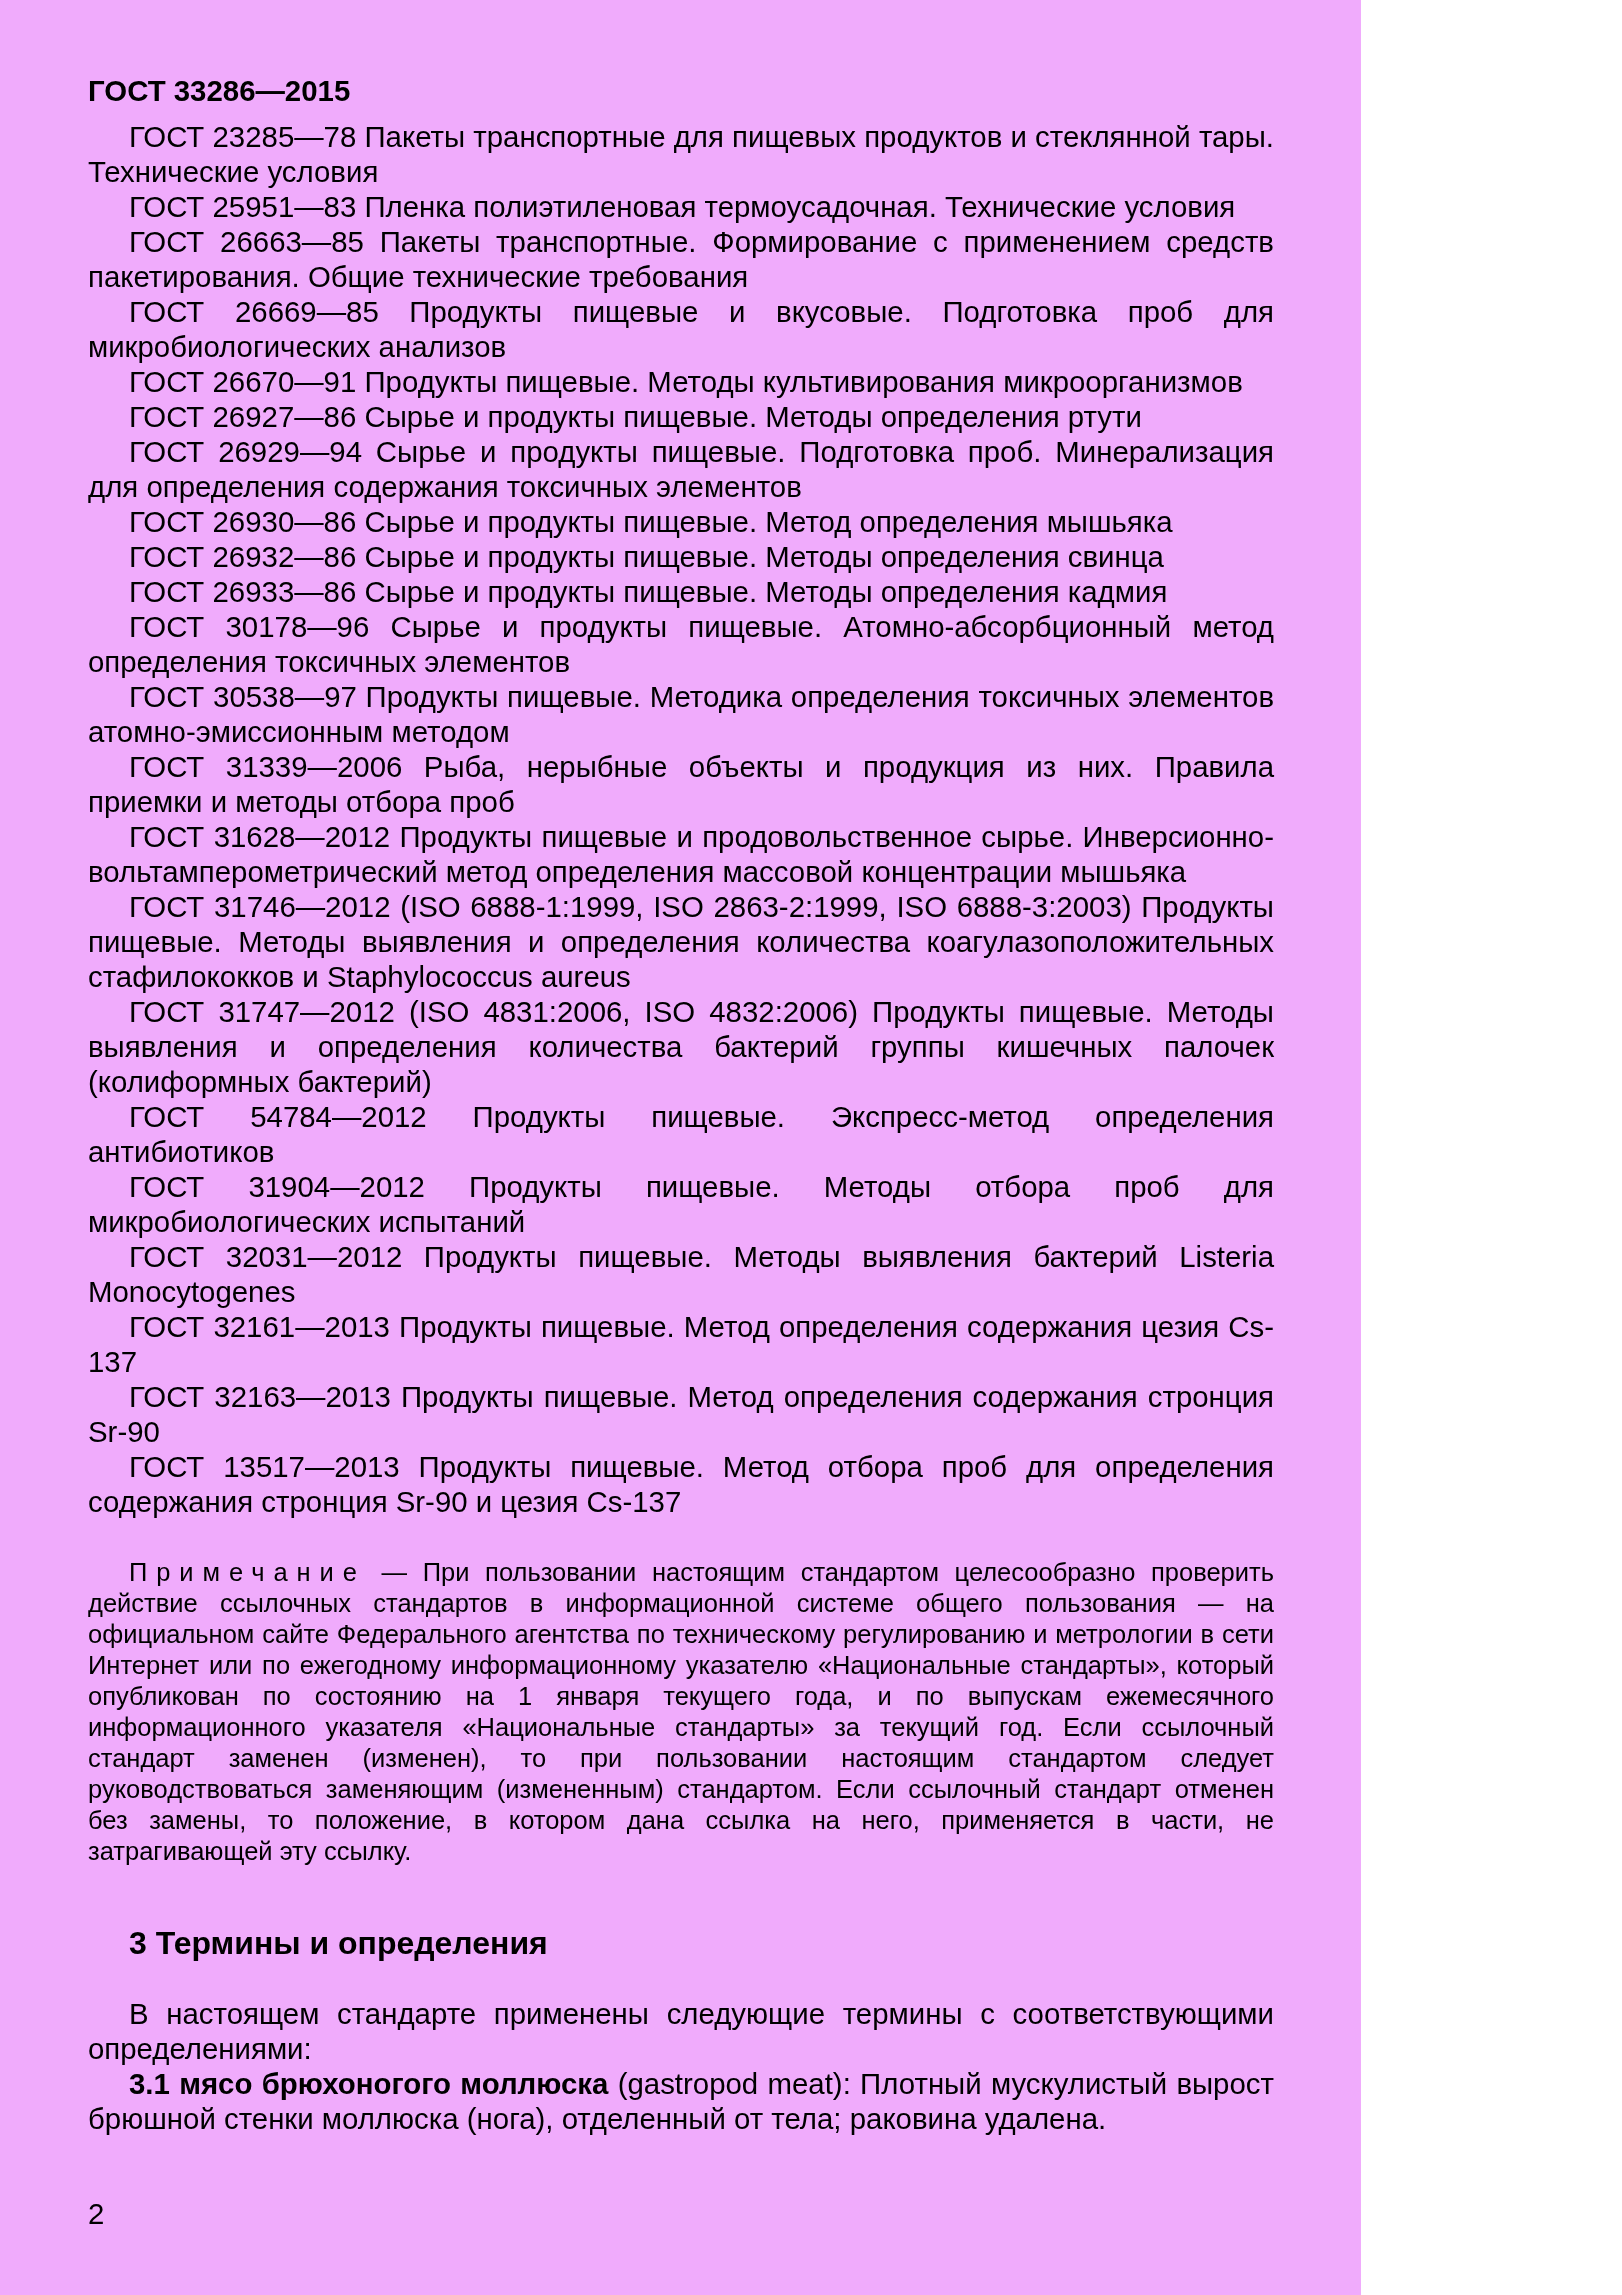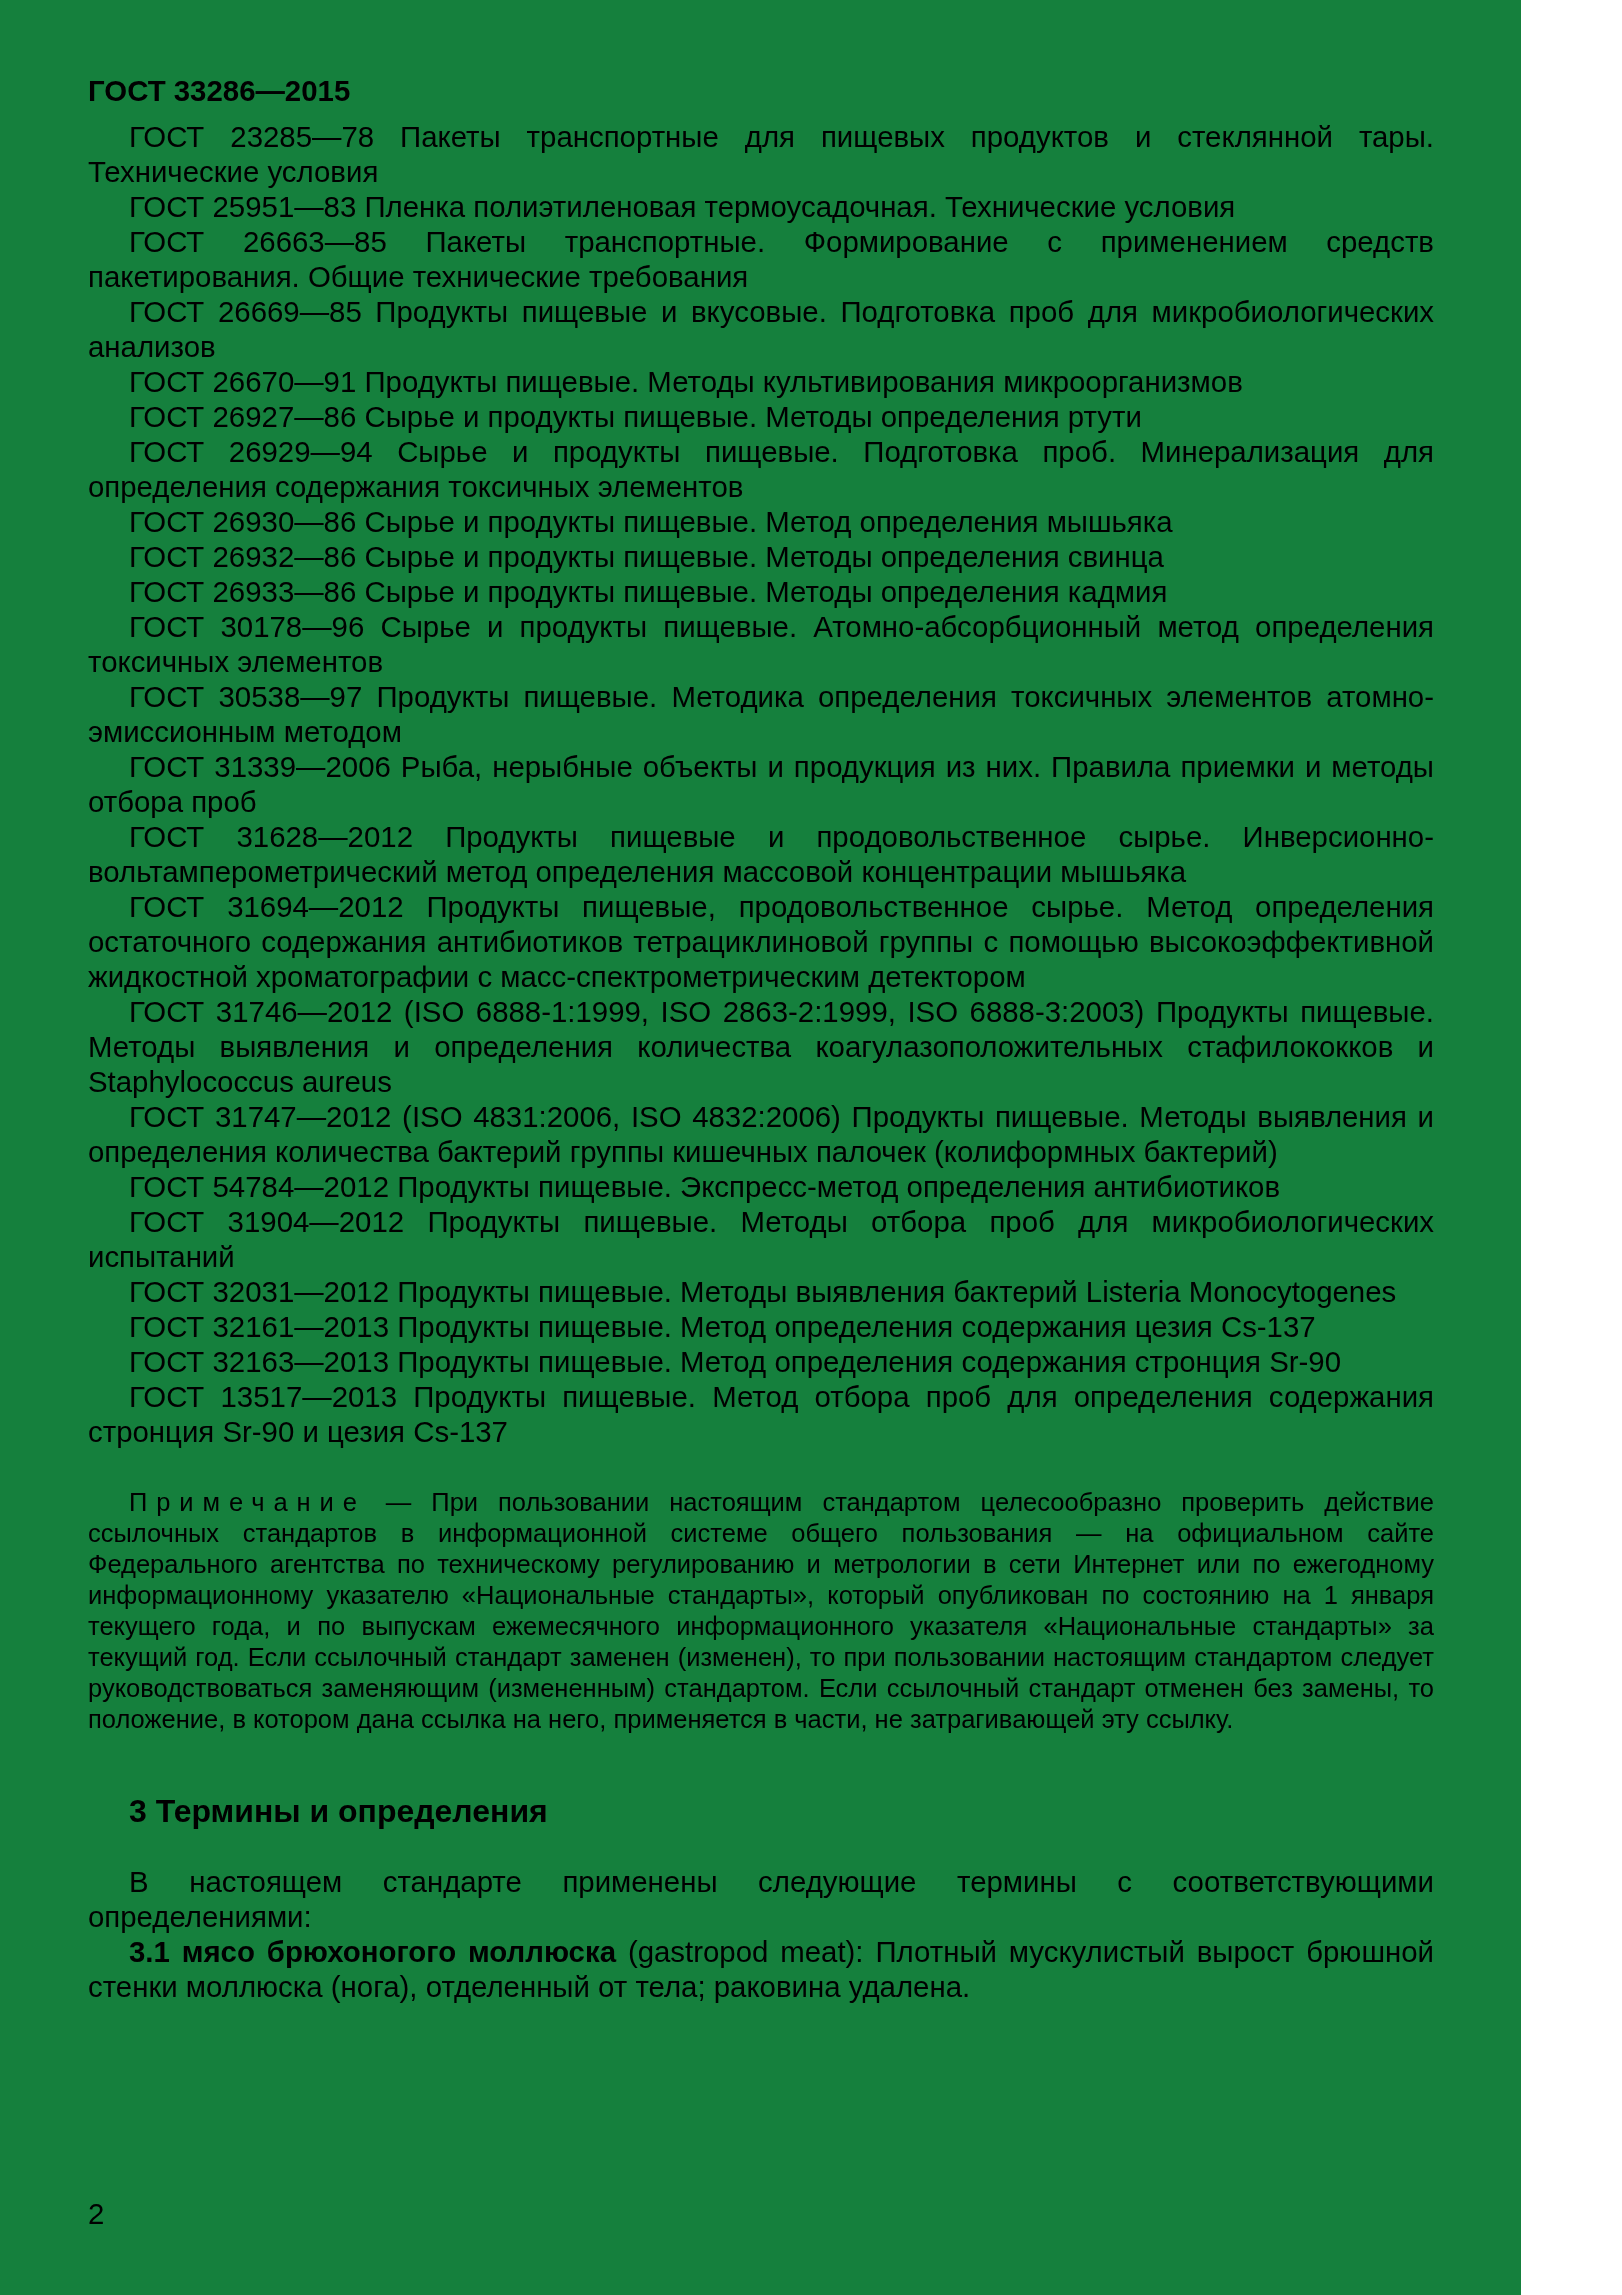--- a/index.html
+++ b/index.html
@@ -5,23 +5,23 @@
 <style>
   * { margin: 0; padding: 0; box-sizing: border-box; }
   html, body { background: #ffffff; }
   body {
     font-family: "Liberation Sans", sans-serif;
     color: #000000;
     -webkit-font-smoothing: antialiased;
   }
   .page {
     position: relative;
-    width: 1521px;
+    width: 1361px;
     height: 2295px;
-    background: #15803d;
+    background: #f0abfc;
     padding: 73px 87px 12px 88px;
     overflow: hidden;
   }
   .doc-header {
     font-weight: bold;
     font-size: 29.4px;
     line-height: 35px;
     margin-bottom: 10.5px;
   }
   .para {
@@ -74,21 +74,20 @@
     <p class="para">ГОСТ 26670—91 Продукты пищевые. Методы культивирования микроорганизмов</p>
     <p class="para">ГОСТ 26927—86 Сырье и продукты пищевые. Методы определения ртути</p>
     <p class="para">ГОСТ 26929—94 Сырье и продукты пищевые. Подготовка проб. Минерализация для определения содержания токсичных элементов</p>
     <p class="para">ГОСТ 26930—86 Сырье и продукты пищевые. Метод определения мышьяка</p>
     <p class="para">ГОСТ 26932—86 Сырье и продукты пищевые. Методы определения свинца</p>
     <p class="para">ГОСТ 26933—86 Сырье и продукты пищевые. Методы определения кадмия</p>
     <p class="para">ГОСТ 30178—96 Сырье и продукты пищевые. Атомно-абсорбционный метод определения токсичных элементов</p>
     <p class="para">ГОСТ 30538—97 Продукты пищевые. Методика определения токсичных элементов атомно-эмиссионным методом</p>
     <p class="para">ГОСТ 31339—2006 Рыба, нерыбные объекты и продукция из них. Правила приемки и методы отбора проб</p>
     <p class="para">ГОСТ 31628—2012 Продукты пищевые и продовольственное сырье. Инверсионно-вольтамперометрический метод определения массовой концентрации мышьяка</p>
-    <p class="para">ГОСТ 31694—2012 Продукты пищевые, продовольственное сырье. Метод определения остаточного содержания антибиотиков тетрациклиновой группы с помощью высокоэффективной жидкостной хроматографии с масс-спектрометрическим детектором</p>
     <p class="para">ГОСТ 31746—2012 (ISO 6888-1:1999, ISO 2863-2:1999, ISO 6888-3:2003) Продукты пищевые. Методы выявления и определения количества коагулазоположительных стафилококков и Staphylococcus aureus</p>
     <p class="para">ГОСТ 31747—2012 (ISO 4831:2006, ISO 4832:2006) Продукты пищевые. Методы выявления и определения количества бактерий группы кишечных палочек (колиформных бактерий)</p>
     <p class="para">ГОСТ 54784—2012 Продукты пищевые. Экспресс-метод определения антибиотиков</p>
     <p class="para">ГОСТ 31904—2012 Продукты пищевые. Методы отбора проб для микробиологических испытаний</p>
     <p class="para">ГОСТ 32031—2012 Продукты пищевые. Методы выявления бактерий Listeria Monocytogenes</p>
     <p class="para">ГОСТ 32161—2013 Продукты пищевые. Метод определения содержания цезия Cs-137</p>
     <p class="para">ГОСТ 32163—2013 Продукты пищевые. Метод определения содержания стронция Sr-90</p>
     <p class="para">ГОСТ 13517—2013 Продукты пищевые. Метод отбора проб для определения содержания стронция Sr-90 и цезия Cs-137</p>
   </div>
 

